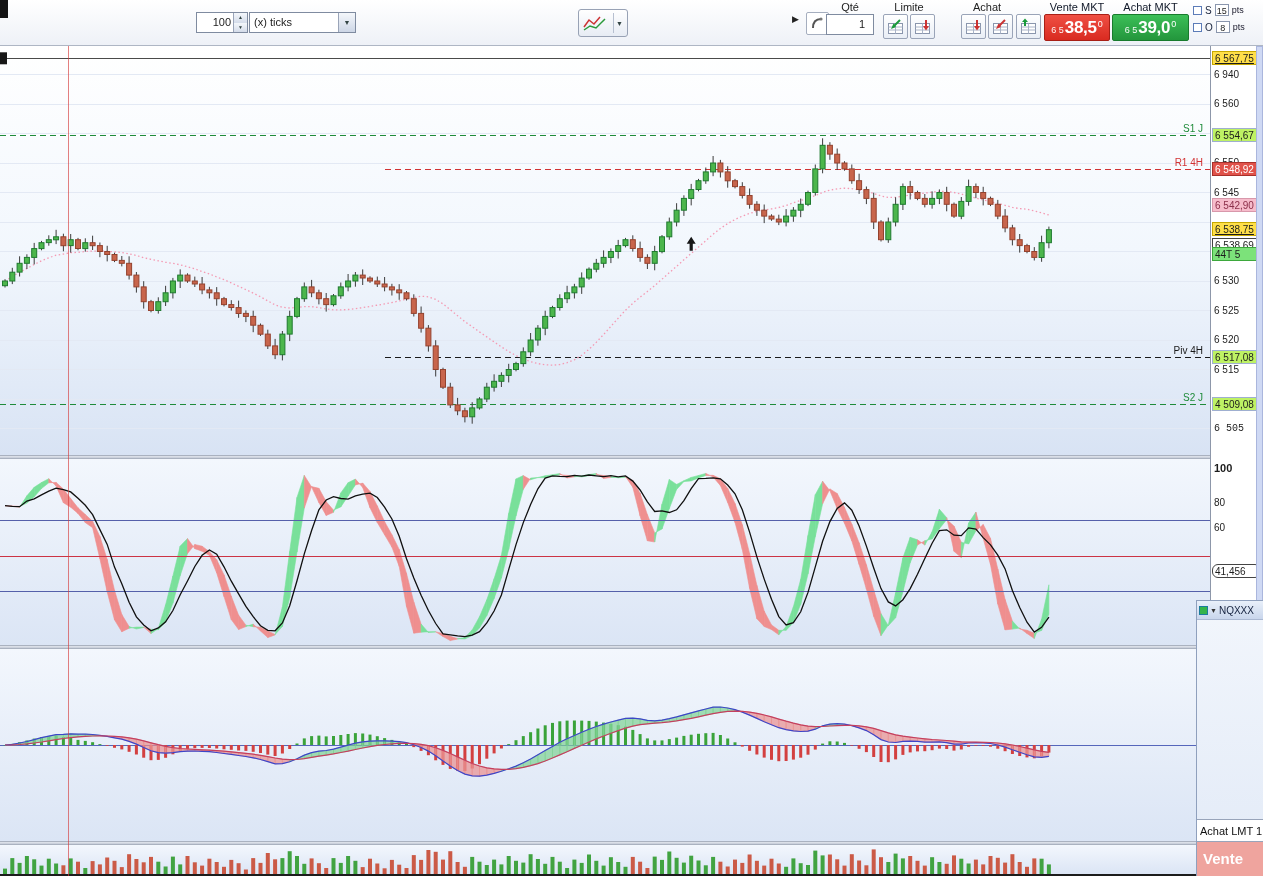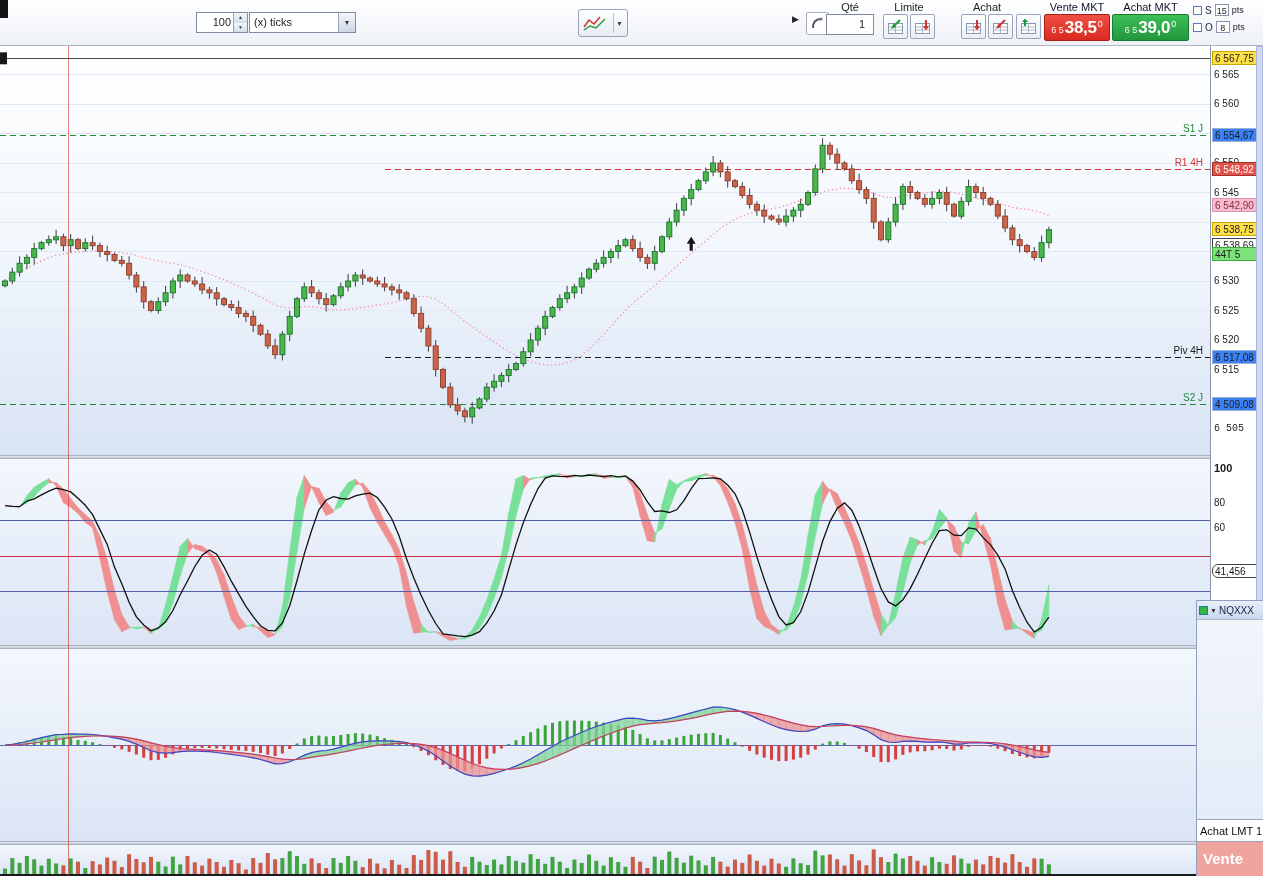--- a/index.html
+++ b/index.html
@@ -70,24 +70,24 @@
             background:linear-gradient(#e3e7ee,#c3cad6);border-top:1px solid #aab2c0;border-bottom:1px solid #aab2c0;}
   .sp1{top:410px;} .sp2{top:600px;} .sp3{top:796px;}
   #cursor-line{position:absolute;top:0;width:1px;height:831px;background:rgba(214,60,60,.65);z-index:5;}
 
   
   #axis-col{position:absolute;left:1210px;top:45px;width:53px;height:831px;background:#fff;
             border-left:1px solid #8d97a9;box-sizing:border-box;z-index:8;}
   .ax{position:absolute;left:1px;font-size:10px;height:14px;line-height:14px;padding:0 2px;
       color:#1c1c1c;white-space:nowrap;box-sizing:border-box;}
   .ax-badge{width:49px;border:1px solid transparent;}
-  .ax-yellow{background:#ffdf49;border-color:#c7a800;}
+  .ax-yellow{background:#ffdf49;border-color:#c7a800;text-decoration:underline;}
   .ax-red{background:#e0524a;color:#fff;border-color:#a8302a;}
   .ax-pink{background:#f6bccb;color:#8c2f4a;border-color:#d898ab;}
-  .ax-blue{background:#3b82f6;border-color:#9fafd0;}
+  .ax-blue{background:#bef264;border-color:#9fafd0;}
   .ax-green{background:#7ce27a;border-color:#3da83c;}
   .ax-white{background:#fff;border-color:#444;}
   .osc-b{font-weight:bold;font-size:11px;}
   #scroll-strip{position:absolute;left:1256px;top:46px;width:7px;height:555px;background:#cfd9f4;
                 border:1px solid #aab6dd;box-sizing:border-box;z-index:9;}
 
   
   #side-panel{position:absolute;left:1196px;top:600px;width:67px;height:276px;z-index:30;
               border-left:1px solid #8fa0bd;border-top:1px solid #8fa0bd;box-sizing:border-box;
               background:linear-gradient(#f2f6fc,#e2eaf7);overflow:hidden;}
@@ -1177,21 +1177,21 @@
           <rect x="1025.0" y="21.8" width="4" height="7.2" fill="#cb5a46"></rect>
           <rect x="1032.3" y="13.4" width="4" height="15.6" fill="#cb5a46"></rect>
           <rect x="1039.6" y="13.7" width="4" height="15.3" fill="#41a341"></rect>
           <rect x="1046.9" y="19.4" width="4" height="9.6" fill="#41a341"></rect>
         </svg></div>
     <div id="cursor-line" style="left: 68px;"></div>
   </div>
 
   <div id="axis-col">
       <div class="ax ax-badge ax-yellow" style="top: 6px;">6 567,75</div>
-      <div class="ax " style="top: 23px;">6 565</div>
+      <div class="ax " style="top: 23px;">6 940</div>
       <div class="ax " style="top: 52px;">6 560</div>
       <div class="ax ax-badge ax-blue" style="top: 83px;">6 554,67</div>
       <div class="ax " style="top: 111px;">6 550</div>
       <div class="ax ax-badge ax-red" style="top: 117px;">6 548,92</div>
       <div class="ax " style="top: 141px;">6 545</div>
       <div class="ax ax-badge ax-pink" style="top: 153px;">6 542,90</div>
       <div class="ax ax-badge ax-yellow" style="top: 177px;">6 538,75</div>
       <div class="ax ax-badge ax-white" style="top: 193px;">6 538,69</div>
       <div class="ax ax-badge ax-green" style="top: 202px;">44T 5</div>
       <div class="ax " style="top: 229px;">6 530</div>

